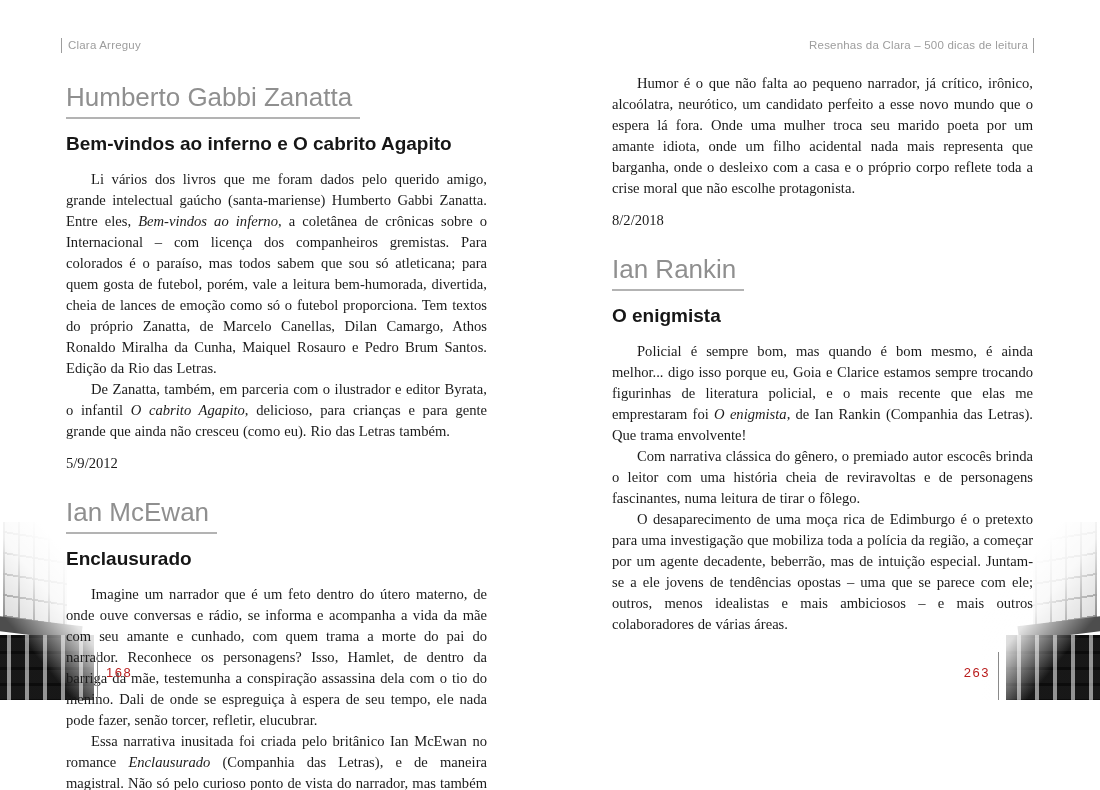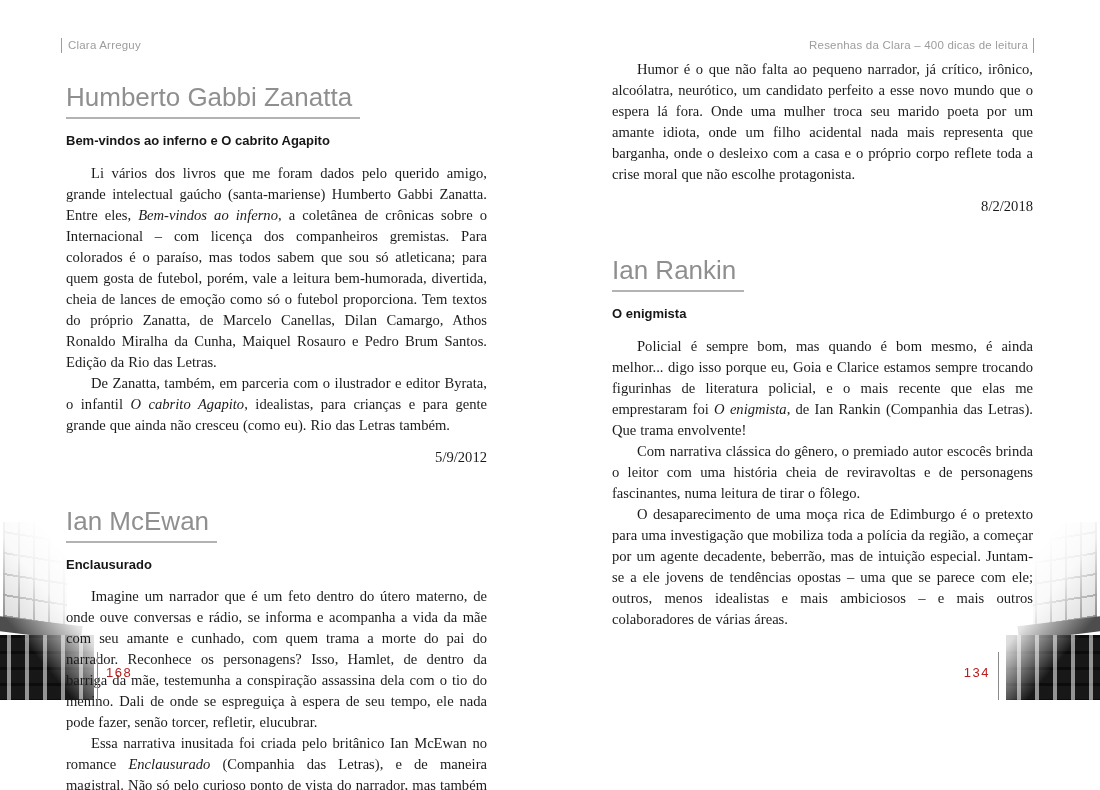--- a/index.html
+++ b/index.html
@@ -16,43 +16,43 @@
     position:absolute; top:38px;
     font-family:"Liberation Sans", sans-serif;
     font-size:11.5px; color:#9d9d9d; letter-spacing:.2px; line-height:15px;
   }
   .rh-left{ left:61px; border-left:1.5px solid #9d9d9d; padding-left:6px; }
   .rh-right{ right:66px; border-right:1.5px solid #9d9d9d; padding-right:5px; }
 
   
   .col{ position:absolute; width:421px; }
   .col-left{ left:66px; top:84px; }
-  .col-right{ left:612px; top:59px; }
+  .col-right{ left:612px; top:73px; }
 
   h1.author{
     font-family:"Liberation Sans", sans-serif;
     font-weight:300; font-size:26px; color:#8f8f8f;
     line-height:1.05; display:inline-block;
     border-bottom:2px solid #b3b3b3; padding:0 8px 6px 0;text-align:center;
   }
   h2.booktitle{
     font-family:"Liberation Sans", sans-serif;
-    font-weight:bold; font-size:13px; color:#161616;
+    font-weight:bold; font-size:19px; color:#161616;
     margin-top:15px; line-height:1.1;
   }
   p.body{
     font-size:14.6px; line-height:21px; text-align:justify;
     text-indent:25px; color:#1b1b1b; word-spacing:.3px;
   }
   p.body.first{ margin-top:14px; }
   p.date{
-    font-size:14.6px; color:#1b1b1b; text-align:right; margin-top:13px;
+    font-size:14.6px; color:#1b1b1b; text-align:left; margin-top:13px;
   }
   .sec{ display:block; }
-  .sec + .sec{ margin-top:42px; }
+  .sec + .sec{ margin-top:27px; }
   .it{ font-style:italic; }
 
   
   .pageno{
     position:absolute; bottom:0; height:48px;
     font-family:"Liberation Sans", sans-serif;
     font-size:13px; color:#b91c1c; letter-spacing:1.5px;
     padding-top:13px; z-index:3;
   }
   .pn-left{ left:97px; border-left:1px solid #8a8a8a; padding-left:8px; }
@@ -85,42 +85,42 @@
     position:absolute; inset:-2px;
     background:linear-gradient(50deg, rgba(255,255,255,0) 28%, rgba(255,255,255,.85) 52%, #ffffff 70%);
   }
 </style>
 </head>
 <body>
 
 <div class="spread">
 
   <div class="running-head rh-left">Clara Arreguy</div>
-  <div class="running-head rh-right">Resenhas da Clara – 400 dicas de leitura</div>
+  <div class="running-head rh-right">Resenhas da Clara – 500 dicas de leitura</div>
 
   <div class="corner-photo corner-left">
     <div class="cp-panes"></div>
     <div class="cp-sign"></div>
     <div class="cp-shop"></div>
     <div class="cp-fade"></div>
   </div>
   <div class="corner-photo corner-right">
     <div class="cp-panes"></div>
     <div class="cp-sign"></div>
     <div class="cp-shop"></div>
     <div class="cp-fade"></div>
   </div>
 
   <div class="col col-left" style="position:absolute; z-index:2;">
 
     <section class="sec">
       <h1 class="author">Humberto Gabbi Zanatta</h1><br>
       <h2 class="booktitle">Bem-vindos ao inferno e O cabrito Agapito</h2>
       <p class="body first"><span>Li vários dos livros que me foram dados pelo querido amigo, grande intelectual gaúcho (santa-mariense) Humberto Gabbi Zanatta. Entre eles, </span><span class="it">Bem-vindos ao inferno</span><span>, a coletânea de crônicas sobre o Internacional – com licença dos companheiros gremistas. Para colorados é o paraíso, mas todos sabem que sou só atleticana; para quem gosta de futebol, porém, vale a leitura bem-humorada, divertida, cheia de lances de emoção como só o futebol proporciona. Tem textos do próprio Zanatta, de Marcelo Canellas, Dilan Camargo, Athos Ronaldo Miralha da Cunha, Maiquel Rosauro e Pedro Brum Santos. Edição da Rio das Letras.</span></p>
-      <p class="body"><span>De Zanatta, também, em parceria com o ilustrador e editor Byrata, o infantil </span><span class="it">O cabrito Agapito</span><span>, idealistas, para crianças e para gente grande que ainda não cresceu (como eu). Rio das Letras também.</span></p>
+      <p class="body"><span>De Zanatta, também, em parceria com o ilustrador e editor Byrata, o infantil </span><span class="it">O cabrito Agapito</span><span>, delicioso, para crianças e para gente grande que ainda não cresceu (como eu). Rio das Letras também.</span></p>
       <p class="date">5/9/2012</p>
     </section>
 
     <section class="sec">
       <h1 class="author">Ian McEwan</h1><br>
       <h2 class="booktitle">Enclausurado</h2>
       <p class="body first">Imagine um narrador que é um feto dentro do útero materno, de onde ouve conversas e rádio, se informa e acompanha a vida da mãe com seu amante e cunhado, com quem trama a morte do pai do narrador. Reconhece os personagens? Isso, Hamlet, de dentro da barriga da mãe, testemunha a conspiração assassina dela com o tio do menino. Dali de onde se espreguiça à espera de seu tempo, ele nada pode fazer, senão torcer, refletir, elucubrar.</p>
       <p class="body"><span>Essa narrativa inusitada foi criada pelo britânico Ian McEwan no romance </span><span class="it">Enclausurado</span><span> (Companhia das Letras), e de maneira magistral. Não só pelo curioso ponto de vista do narrador, mas também pela trama vertiginosa que ele desenvolve. Há ação, emoção, sexo, vingança, e uma acurada análise do mundo atual, de problemas contemporâneos como a vocação e o destino da Europa com a crise dos imigrantes, os desafios de quem pensa o país e o mundo com profundidade e humor.</span></p>
     </section>
 
@@ -137,15 +137,15 @@
       <h1 class="author">Ian Rankin</h1><br>
       <h2 class="booktitle">O enigmista</h2>
       <p class="body first"><span>Policial é sempre bom, mas quando é bom mesmo, é ainda melhor... digo isso porque eu, Goia e Clarice estamos sempre trocando figurinhas de literatura policial, e o mais recente que elas me emprestaram foi </span><span class="it">O enigmista</span><span>, de Ian Rankin (Companhia das Letras). Que trama envolvente!</span></p>
       <p class="body">Com narrativa clássica do gênero, o premiado autor escocês brinda o leitor com uma história cheia de reviravoltas e de personagens fascinantes, numa leitura de tirar o fôlego.</p>
       <p class="body">O desaparecimento de uma moça rica de Edimburgo é o pretexto para uma investigação que mobiliza toda a polícia da região, a começar por um agente decadente, beberrão, mas de intuição especial. Juntam-se a ele jovens de tendências opostas – uma que se parece com ele; outros, menos idealistas e mais ambiciosos – e mais outros colaboradores de várias áreas.</p>
     </section>
 
   </div>
 
   <div class="pageno pn-left">168</div>
-  <div class="pageno pn-right">134</div>
+  <div class="pageno pn-right">263</div>
 
 </div>
 
 </body></html>

